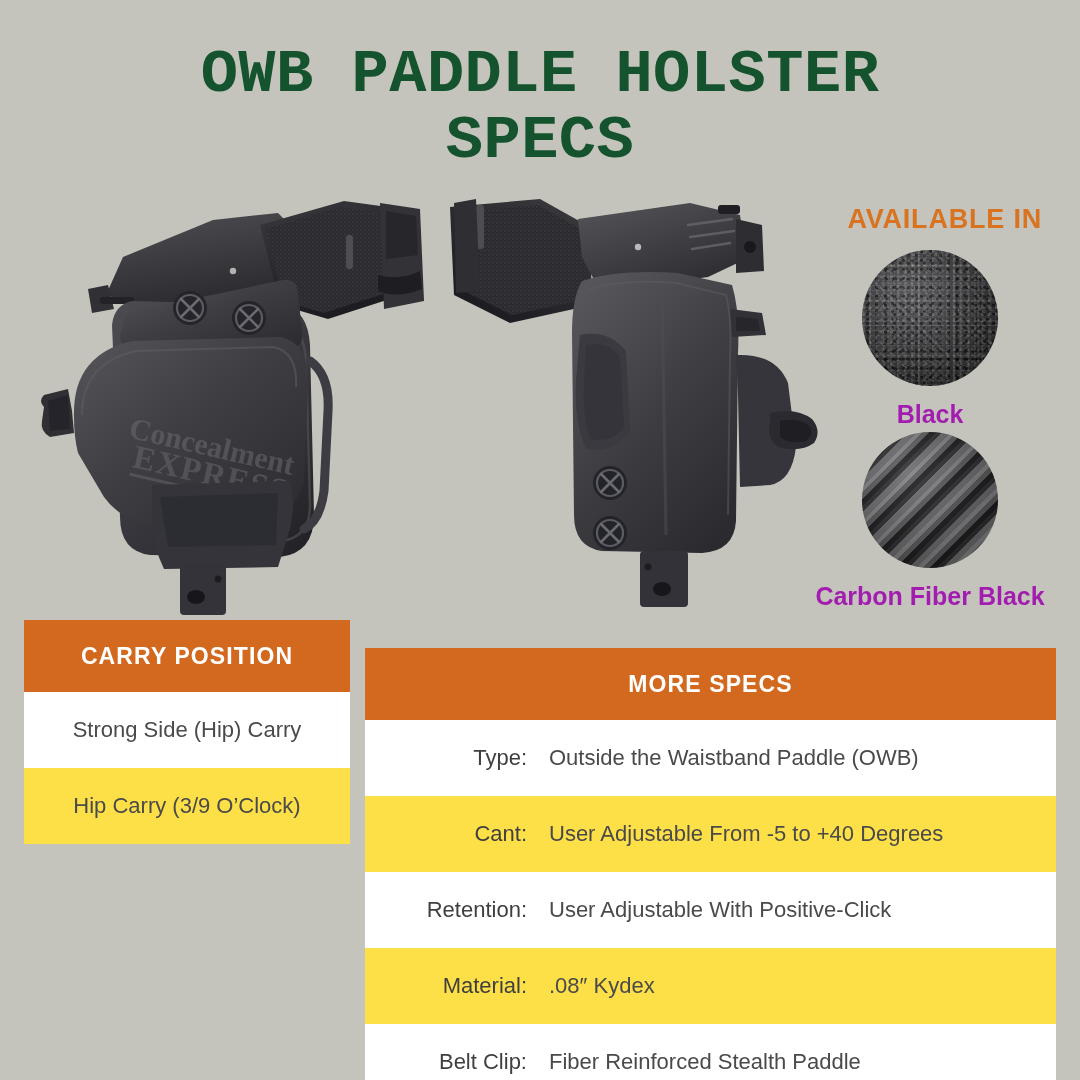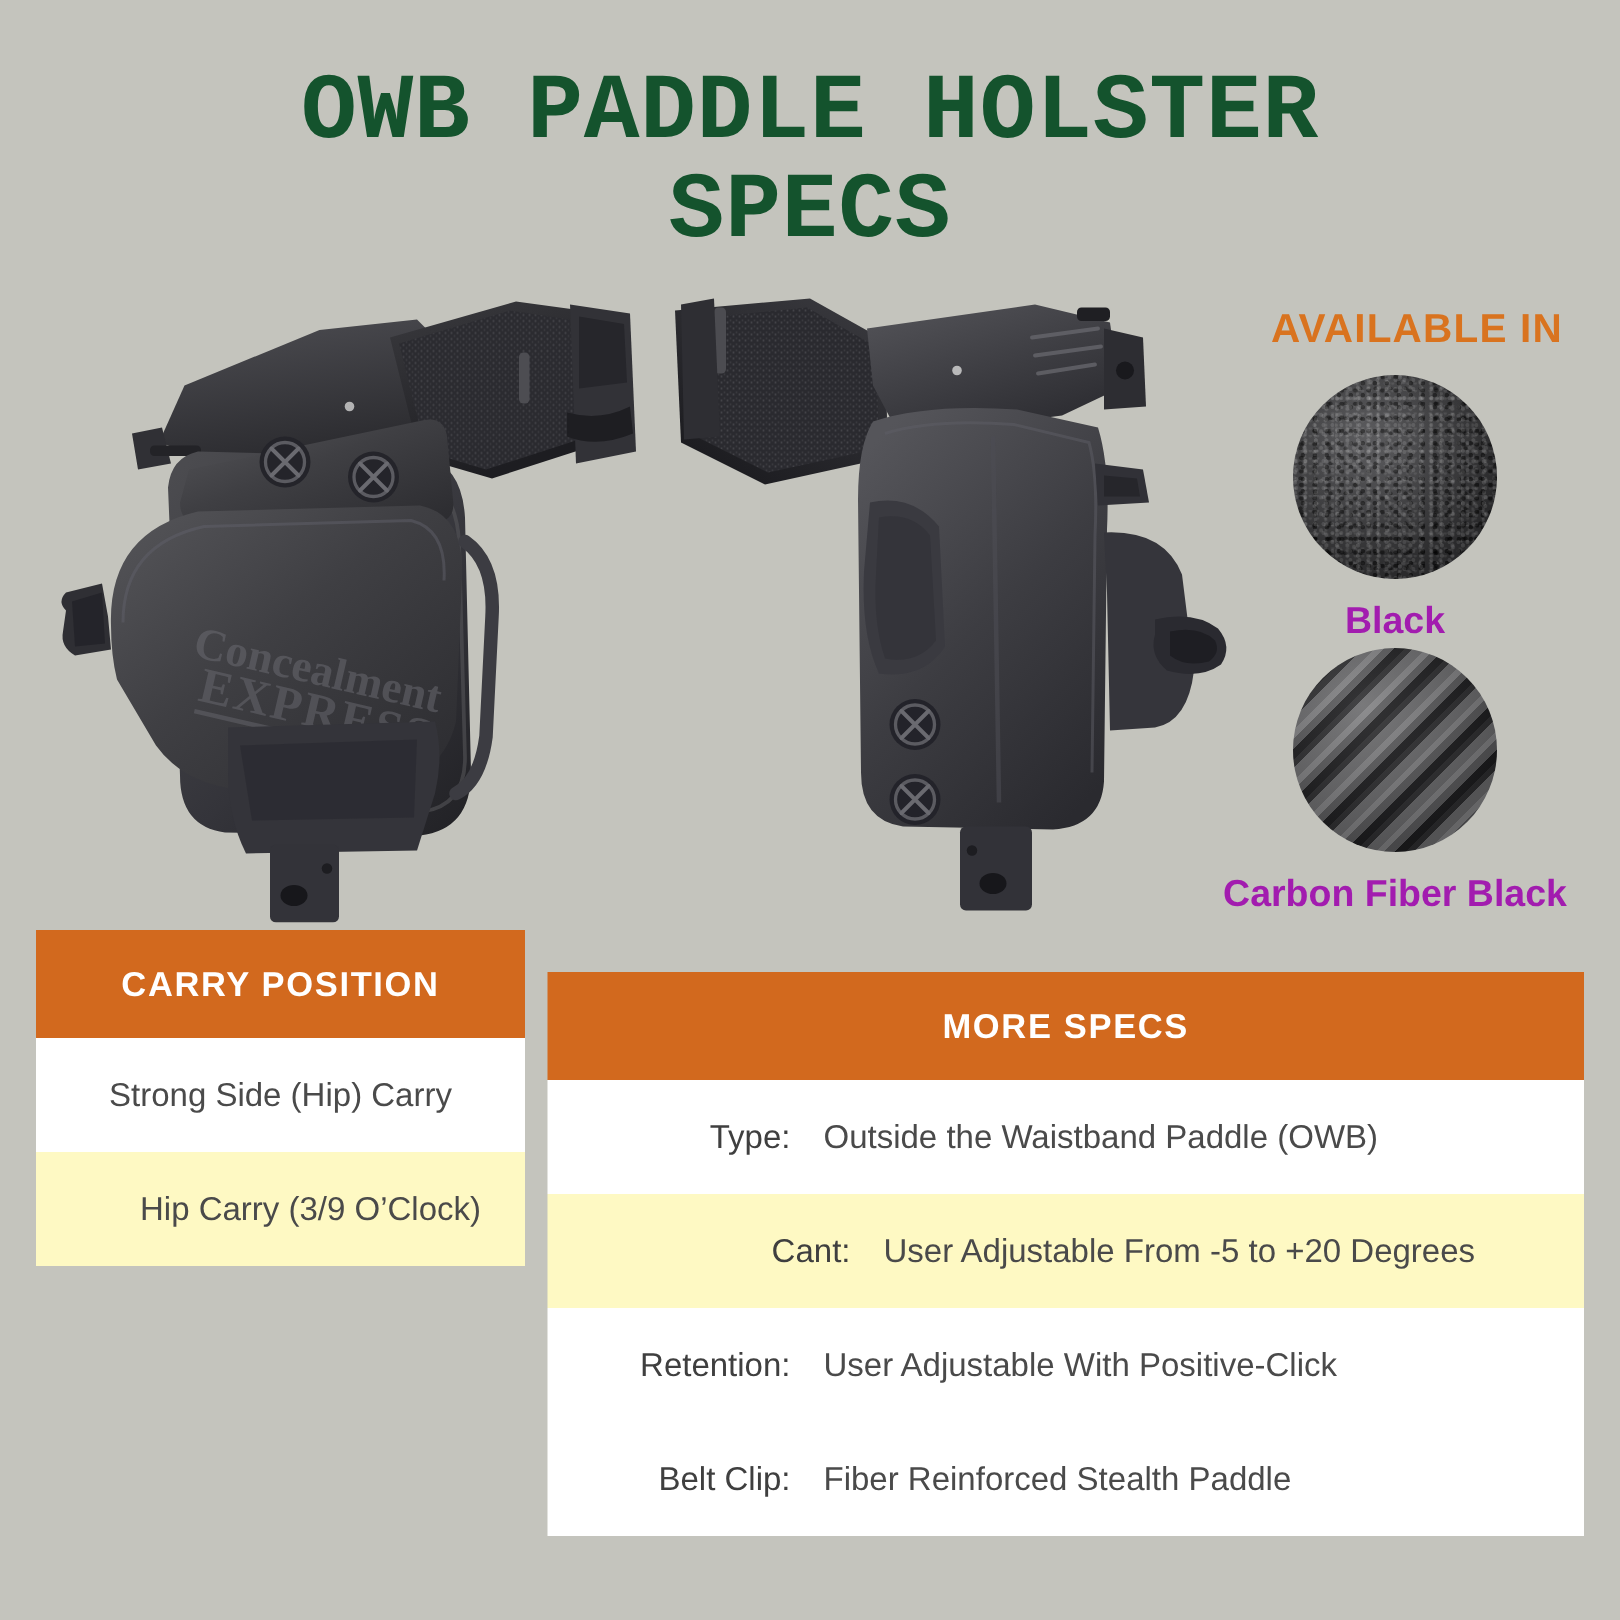--- a/index.html
+++ b/index.html
@@ -104,21 +104,21 @@
     font-size:23px;font-weight:700;letter-spacing:1.1px;
     text-align:center;
     height:72px;line-height:72px;
   }
   .row{
     display:flex;align-items:center;
     height:76px;
     font-size:22px;color:#4a4a4a;
     background:#ffffff;
   }
-  .row.alt{background:#fef9c3;padding-left:40px;}
+  .row.alt{background:#fde047;}
 
   .tbl-left .row{justify-content:center;}
   .tbl-left .row .cell{text-align:center;}
 
   .tbl-right .row .lbl{
     width:172px;flex:0 0 172px;
     text-align:right;padding-right:10px;
     font-weight:400;color:#3f3f3f;box-sizing:border-box;
   }
   .tbl-right .row .val{
@@ -303,23 +303,27 @@
 
 <div class="tbl tbl-right">
   <div class="tbl-head">MORE SPECS</div>
 
   <div class="row">
     <div class="lbl">Type:</div>
     <div class="val">Outside the Waistband Paddle (OWB)</div>
   </div>
   <div class="row alt">
     <div class="lbl">Cant:</div>
-    <div class="val">User Adjustable From -5 to +20 Degrees</div>
+    <div class="val">User Adjustable From -5 to +40 Degrees</div>
   </div>
   <div class="row">
     <div class="lbl">Retention:</div>
     <div class="val">User Adjustable With Positive-Click</div>
   </div>
+  <div class="row alt">
+    <div class="lbl">Material:</div>
+    <div class="val">.08″ Kydex</div>
+  </div>
   <div class="row">
     <div class="lbl">Belt Clip:</div>
     <div class="val">Fiber Reinforced Stealth Paddle</div>
   </div>
 </div>
 
 </body></html>

